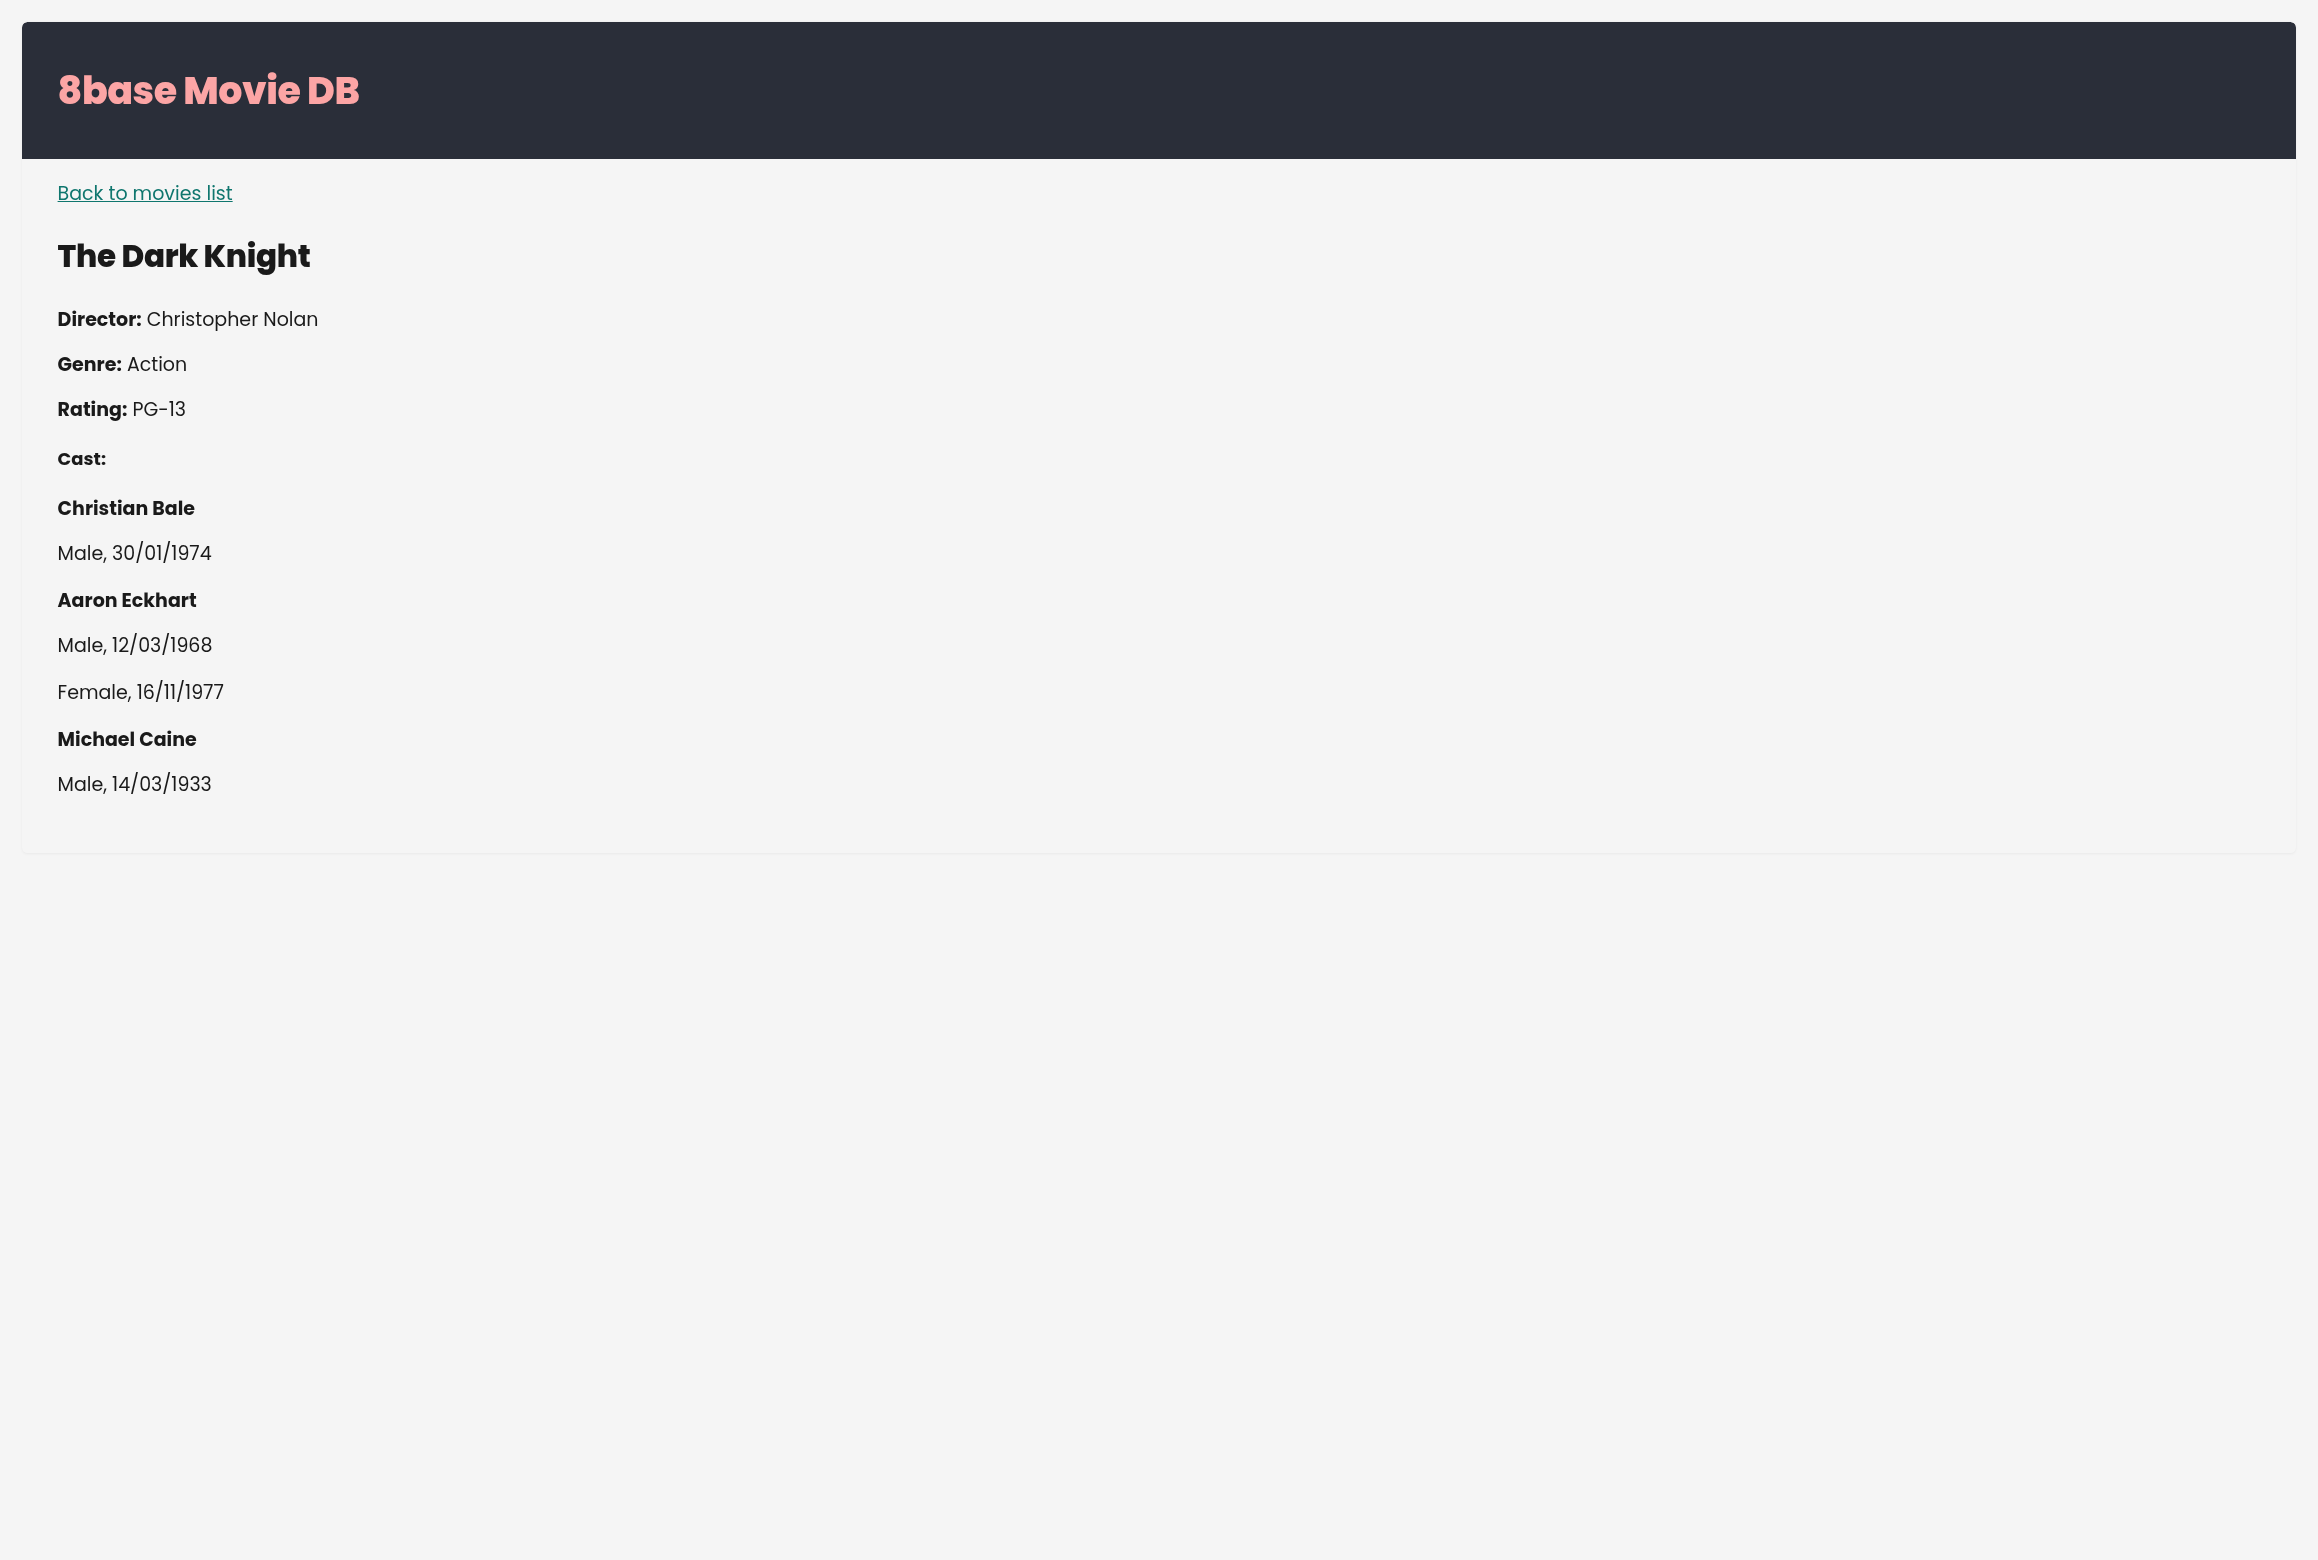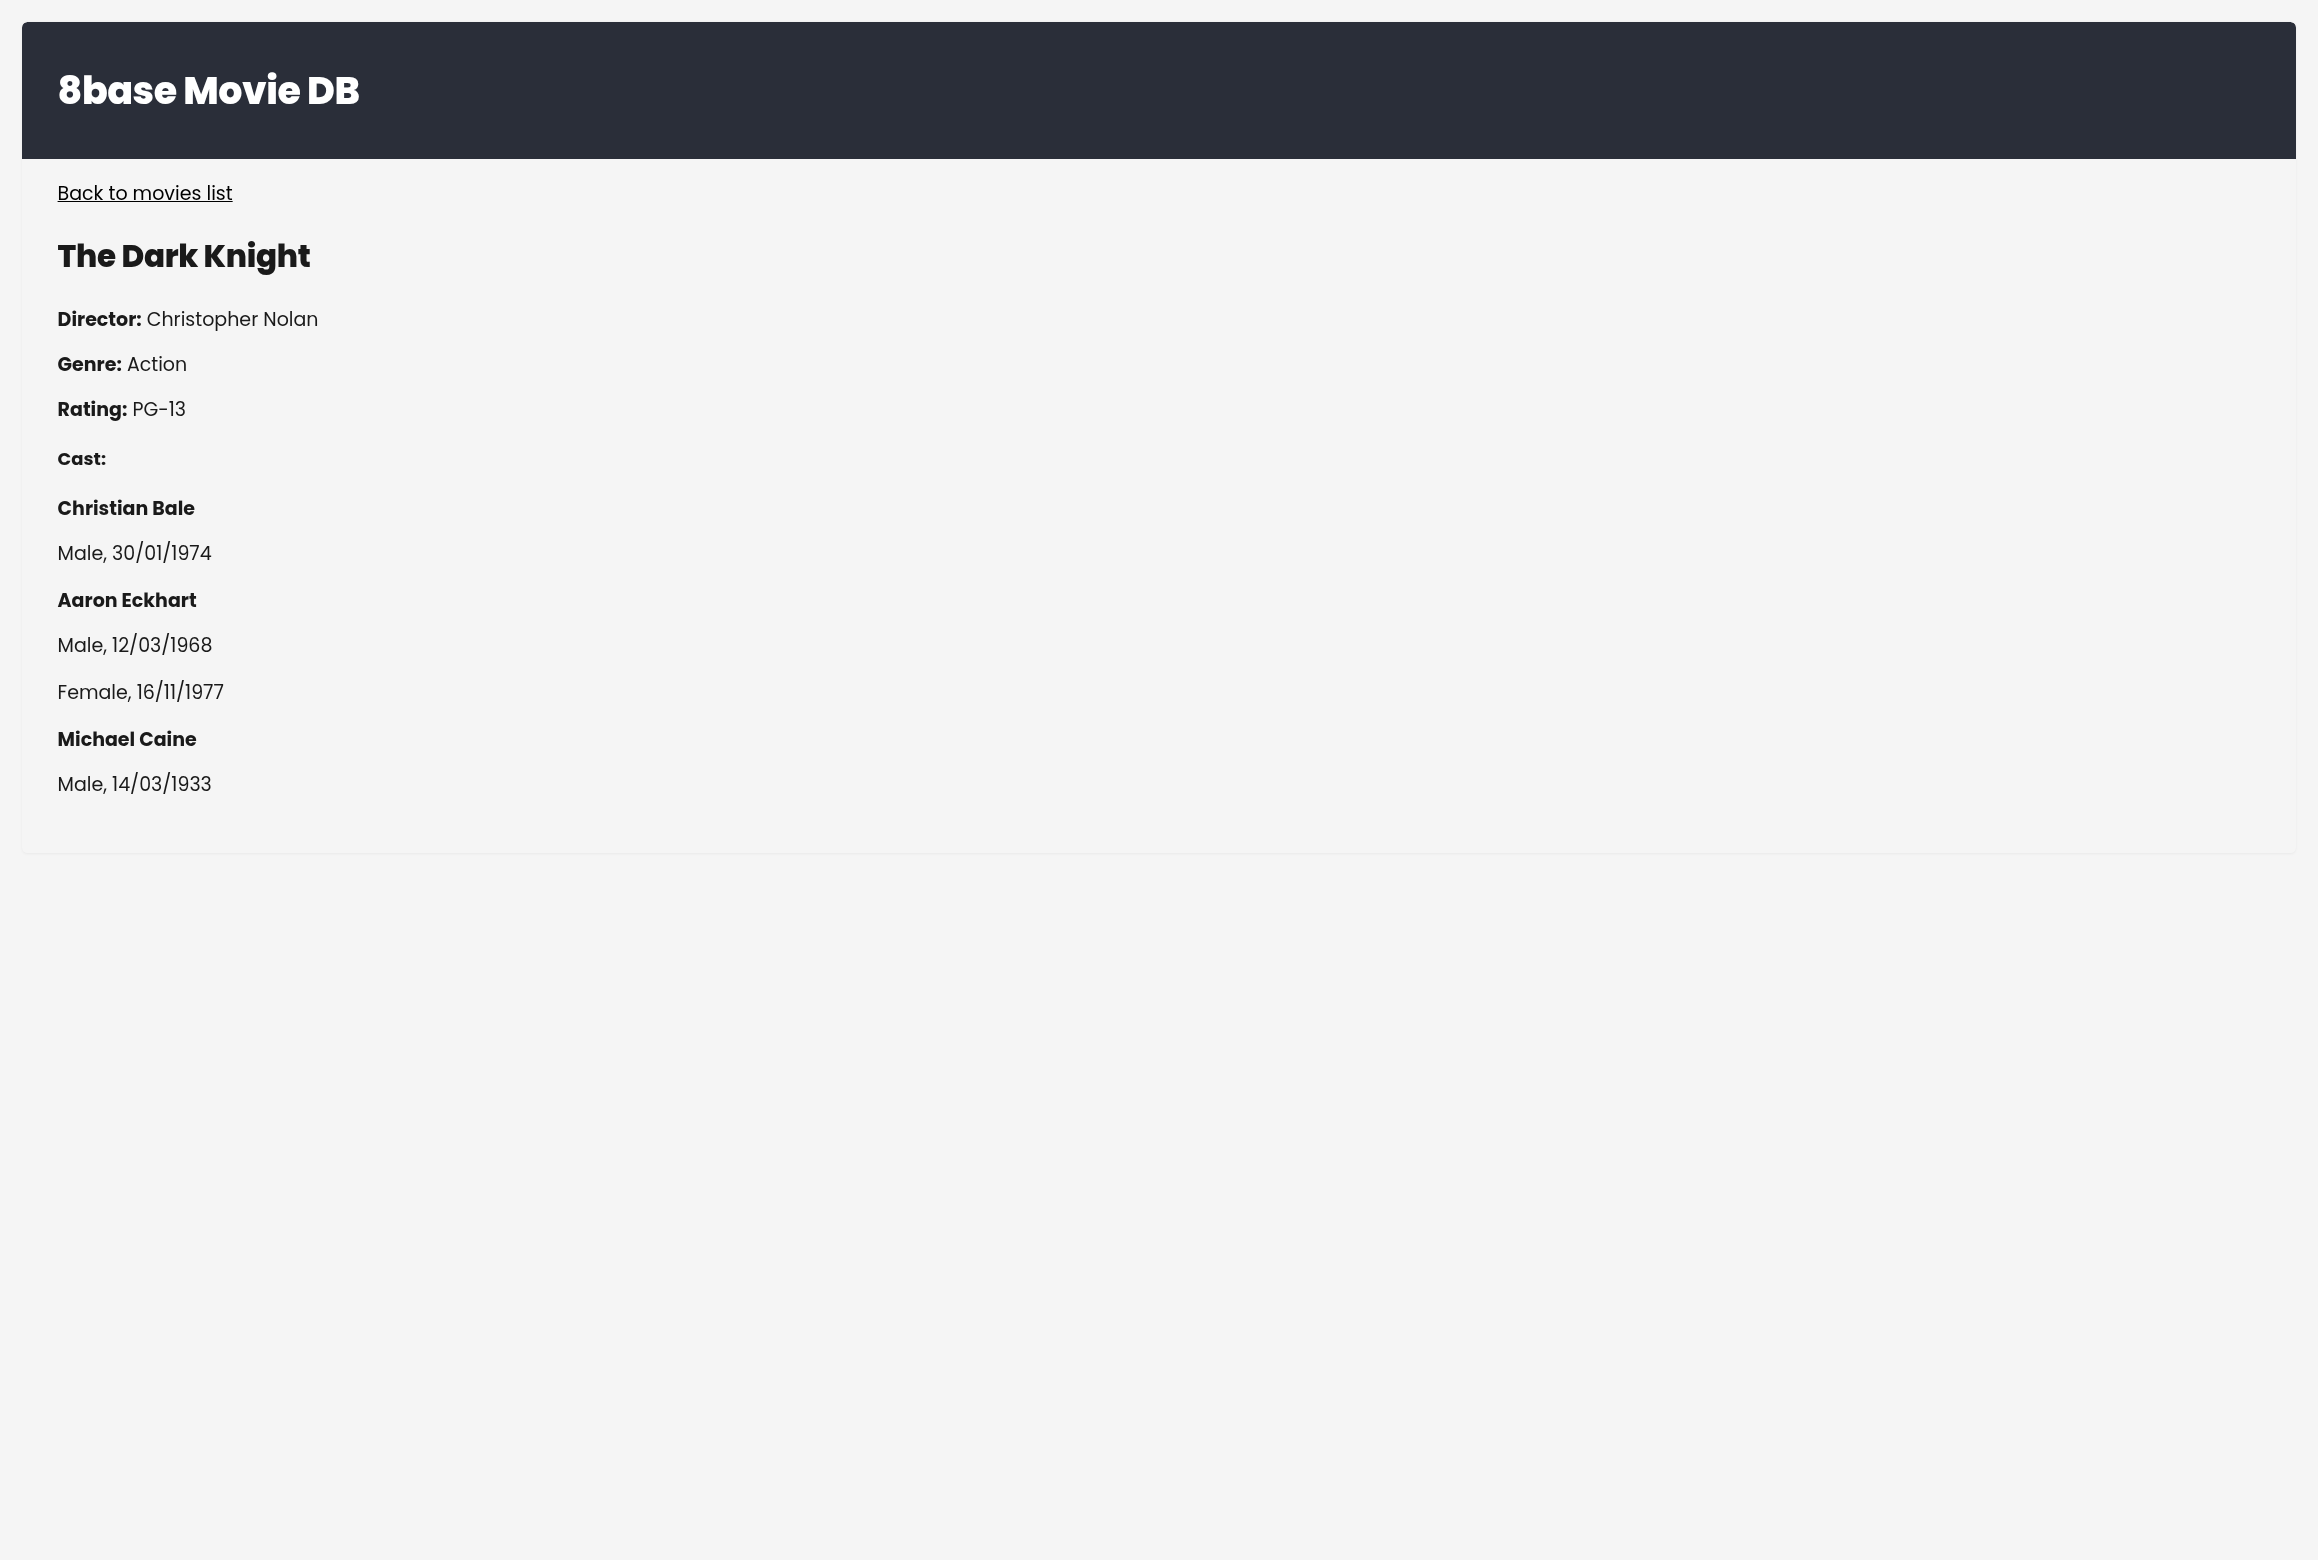--- a/index.html
+++ b/index.html
@@ -19,30 +19,30 @@
       border-radius: 5.4px;
       overflow: hidden;
       box-shadow: 0 0.9px 2.7px rgba(0,0,0,0.05);
     }
     .header {
       background-color: #2a2e39;
       padding: 40px 36px;
       border-radius: 5.4px 5.4px 0 0;
     }
     .header h1 {
-      color: #ffffff;
+      color: #fca5a5;
       font-size: 38px;
       font-weight: 800;
       letter-spacing: -0.5px;
     }
     .content {
       padding: 20px 36px 36px 36px;
     }
     .back-link {
-      color: #000000;
+      color: #0f766e;
       text-decoration: underline;
       font-size: 19px;
       font-weight: 400;
       display: inline-block;
       margin-bottom: 25px;
     }
     .movie-title {
       font-size: 31px;
       font-weight: 800;
       margin-bottom: 25px;

